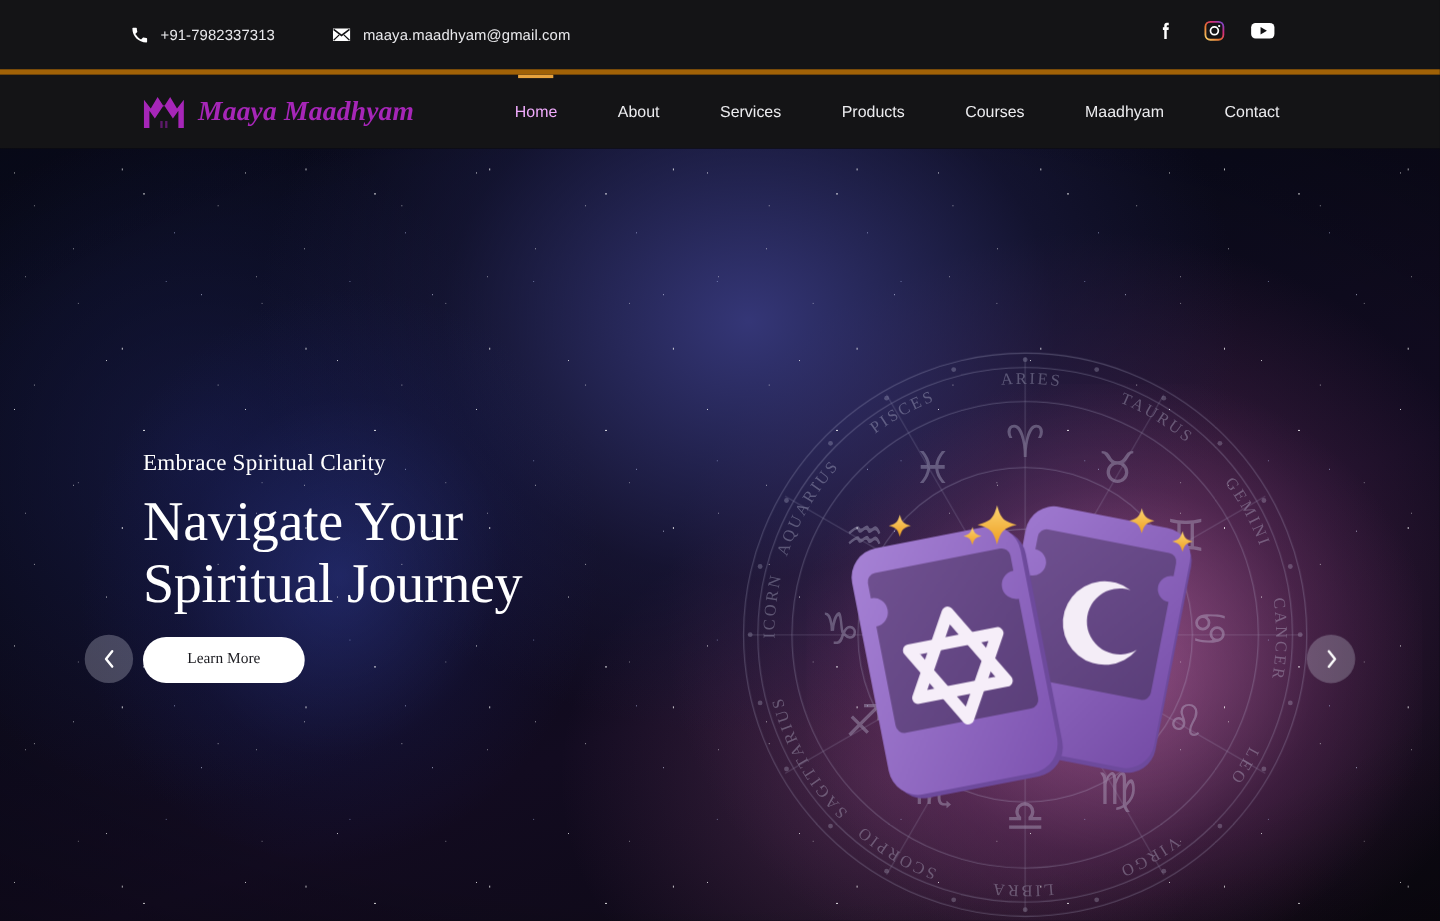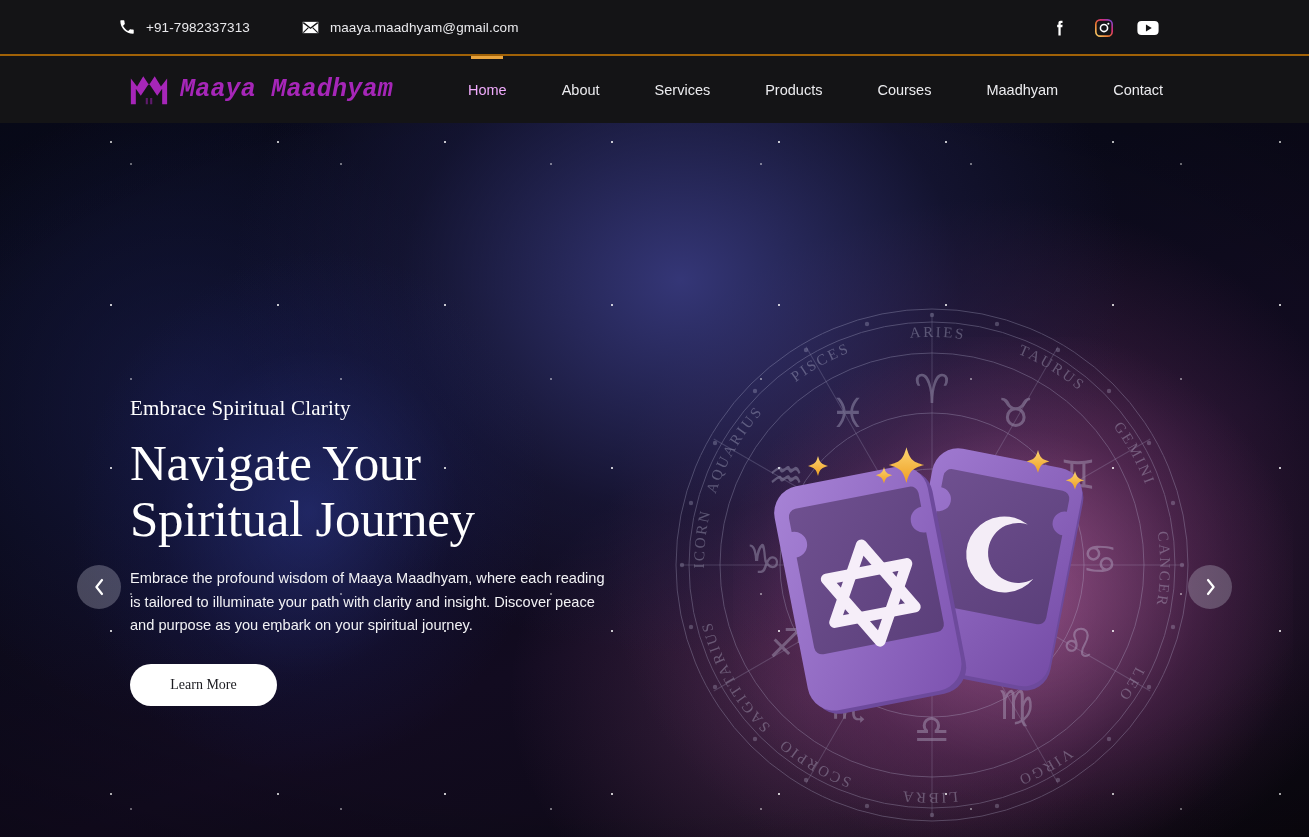--- a/index.html
+++ b/index.html
@@ -6,23 +6,23 @@
   html, body {
     width: 1309px; height: 837px;
     background: #0f0f11;
     font-family: "Liberation Sans", sans-serif;
     overflow: hidden;
   }
 
   
   .topbar {
     position: relative;
-    height: 56px;
+    height: 68px;
     background: #141416;
-    border-bottom: 2px solid #a16207;
+    border-bottom: 5px solid #a16207;
     display: flex;
     align-items: center;
   }
   .topbar-left { display: flex; align-items: center; margin-left: 118px; }
   .contact-item { display: flex; align-items: center; color: #e9e9ec; font-size: 13.5px; }
   .contact-item + .contact-item { margin-left: 52px; }
   .contact-item .ci-icon { width: 18px; height: 18px; display: flex; align-items: center; justify-content: center; margin-right: 10px; }
   .contact-item .ci-icon svg { display: block; }
   .contact-text { letter-spacing: .1px; white-space: nowrap; }
 
@@ -35,21 +35,21 @@
     position: relative;
     height: 67px;
     background: #141416;
     display: flex;
     align-items: center;
   }
   .brand { display: flex; align-items: center; margin-left: 128px; cursor: pointer; }
   .brand-mark { width: 42px; height: 40px; margin-right: 10px; }
   .brand-mark svg { display: block; }
   .brand-text {
-    font-family: Liberation Mono, monospace;
+    font-family: Liberation Serif, serif;
     font-style: italic;
     font-weight: bold;
     font-size: 25px;
     color: #a626b8;
     letter-spacing: .2px;
     white-space: nowrap;
   }
 
   .nav { position: absolute; left: 468px; top: 0; height: 67px; display: flex; align-items: center; }
   .nav-item {
@@ -410,21 +410,20 @@
       </g>
     </svg>
   </div>
 
   <div class="hero-copy">
     <div class="eyebrow">Embrace Spiritual Clarity</div>
     <h1 class="headline">
       <span>Navigate Your</span><br>
       <span>Spiritual Journey</span>
     </h1>
-    <p class="hero-para">Embrace the profound wisdom of Maaya Maadhyam, where each reading is tailored to illuminate your path with clarity and insight. Discover peace and purpose as you embark on your spiritual journey.</p>
     <button class="btn-learn">Learn More</button>
   </div>
 
   <div class="arrow prev">
     <span>
       <svg width="13" height="18" viewBox="0 0 13 18" fill="none" stroke="#ffffff" stroke-width="2.2" stroke-linecap="round" stroke-linejoin="round">
         <path d="M9 2 3.4 9 9 16"></path>
       </svg>
     </span>
   </div>

